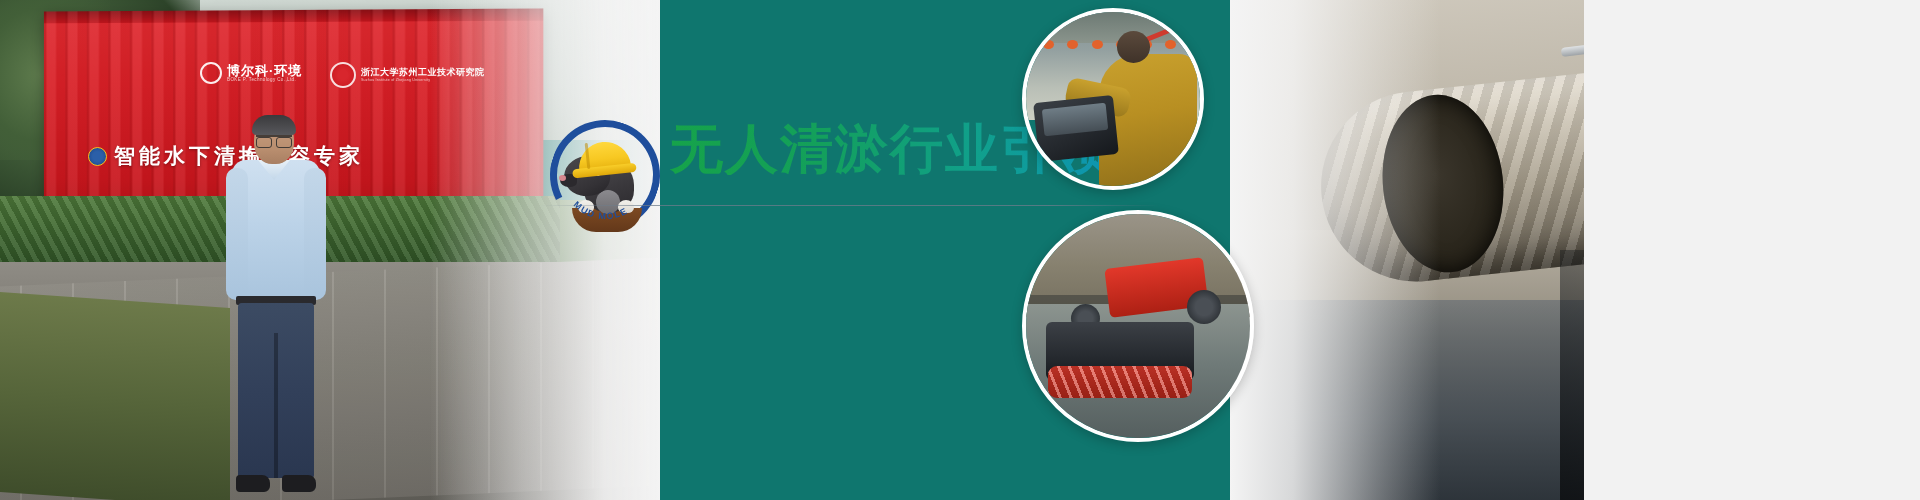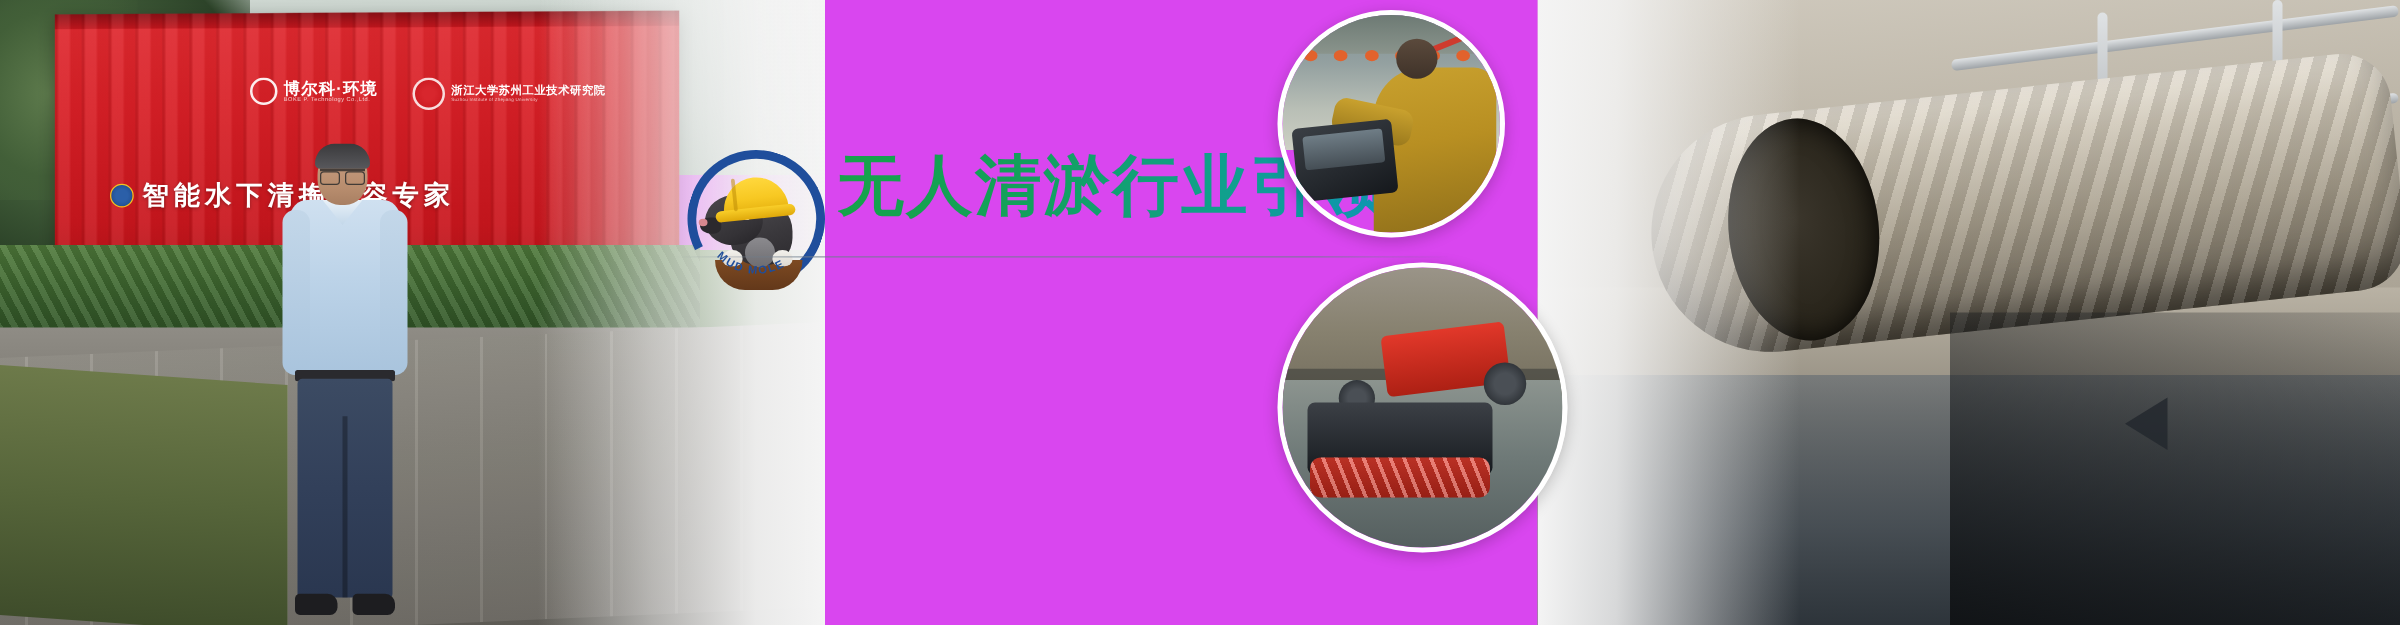--- a/index.html
+++ b/index.html
@@ -1,21 +1,21 @@
 <!DOCTYPE html>
 <html><head>
 <meta charset="utf-8">
 <style>
   * { margin:0; padding:0; box-sizing:border-box; }
   html,body { width:1920px; height:500px; overflow:hidden; }
   body {
     font-family:"Liberation Sans", sans-serif;
     background:#f2f2f2;
   }
-  .banner { position:relative; width:1920px; height:500px; overflow:hidden; background:#d946ef; }
+  .banner { position:relative; width:1584px; height:500px; overflow:hidden; background:#0f766e; }
 
   
   .left-photo { position:absolute; left:0; top:0; width:660px; height:500px; overflow:hidden; }
   .lp-sky { position:absolute; left:0; top:0; width:100%; height:140px;
             background:linear-gradient(180deg,#cfd8d2 0%,#b9c6bd 60%,#9fb2a4 100%); }
   .lp-trees { position:absolute; left:0; top:0; width:200px; height:210px;
               background:radial-gradient(ellipse at 30% 40%, #4e6b43 0%, #3d5836 45%, #2d4429 70%, rgba(45,68,41,0) 100%); }
   .lp-trees2 { position:absolute; left:-20px; top:-10px; width:130px; height:170px;
               background:radial-gradient(ellipse at 45% 50%, #5d7a4c 0%, #425f38 55%, rgba(66,95,56,0) 100%); }
   .lp-container { position:absolute; left:40px; top:10px; width:500px; height:210px;

